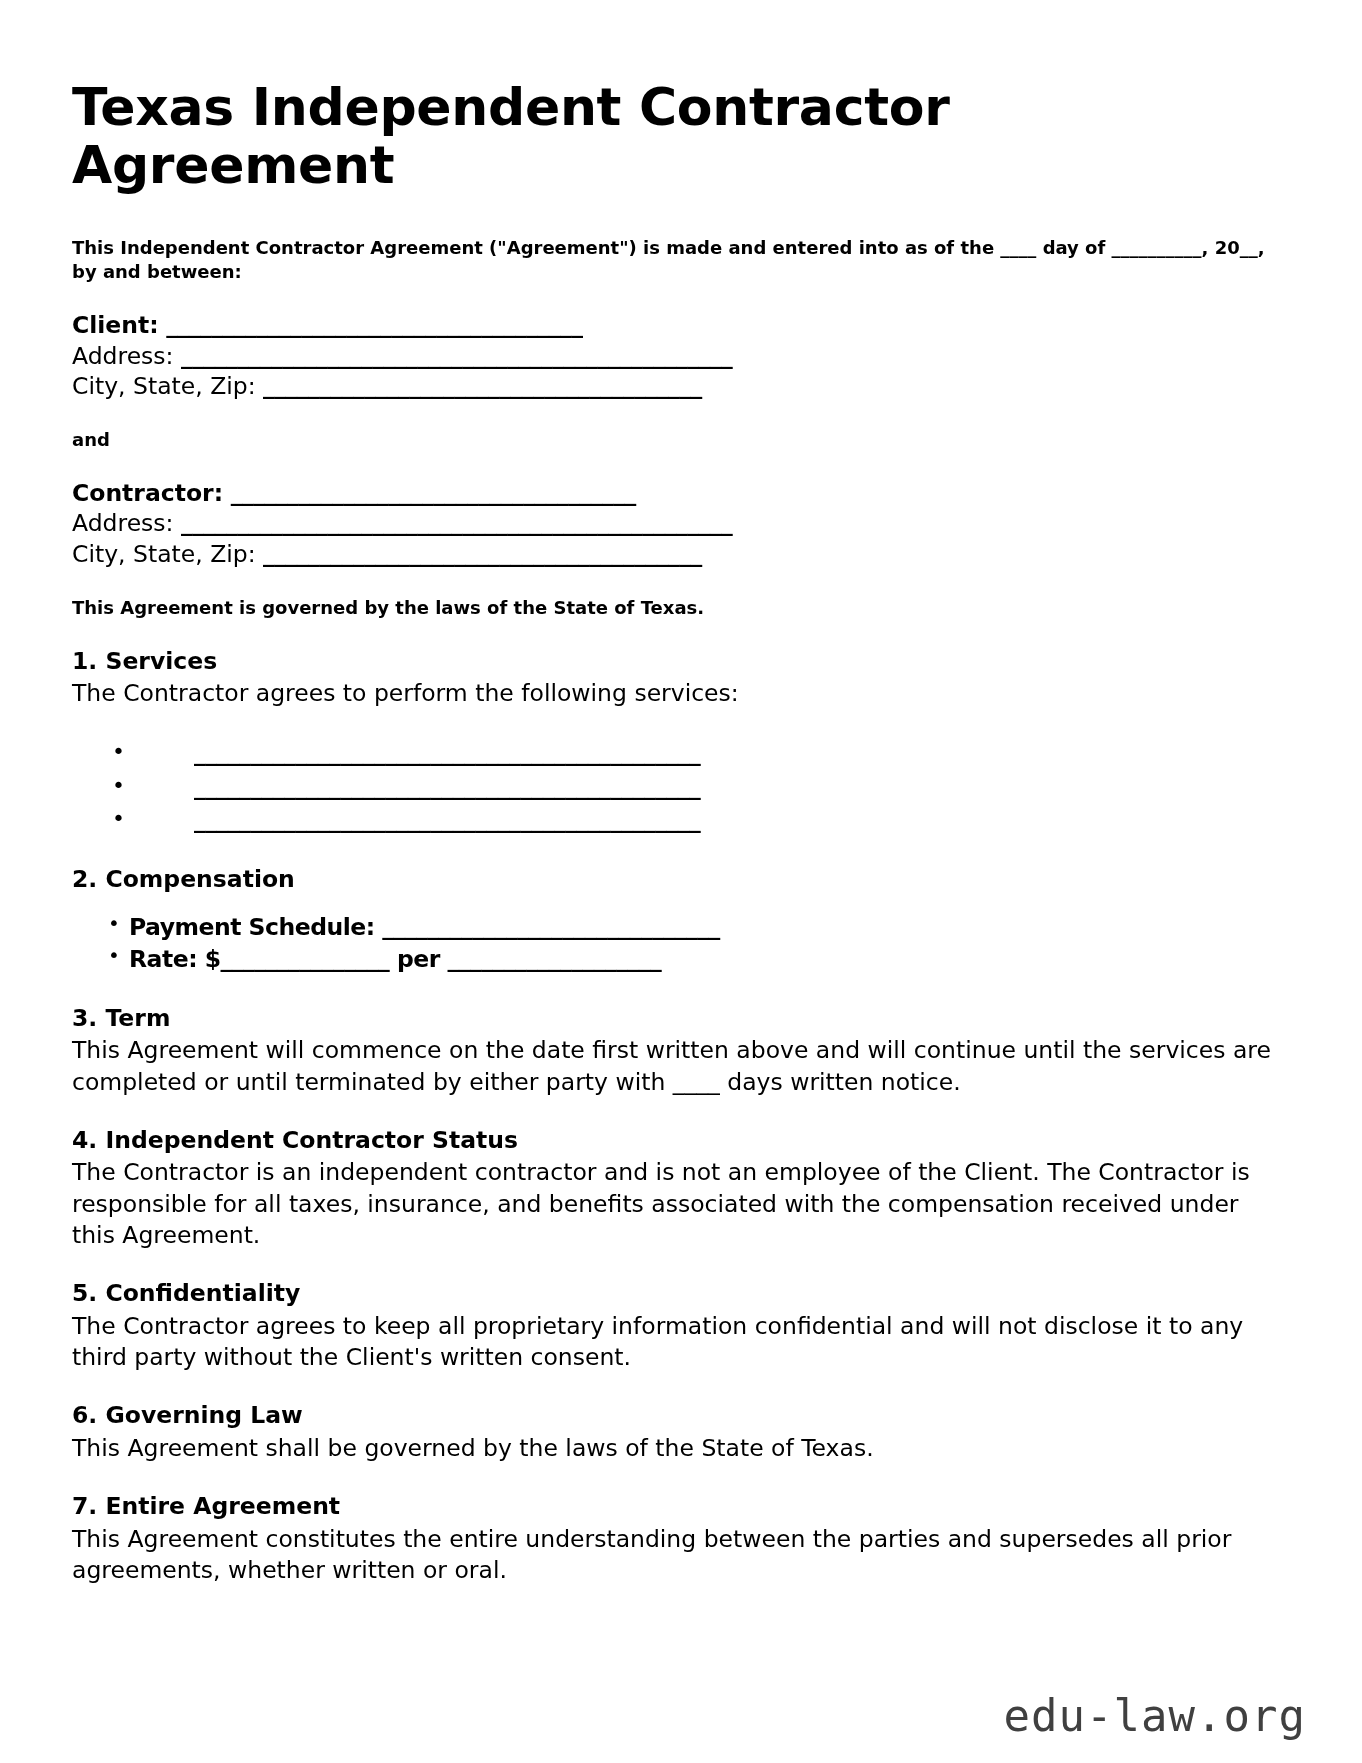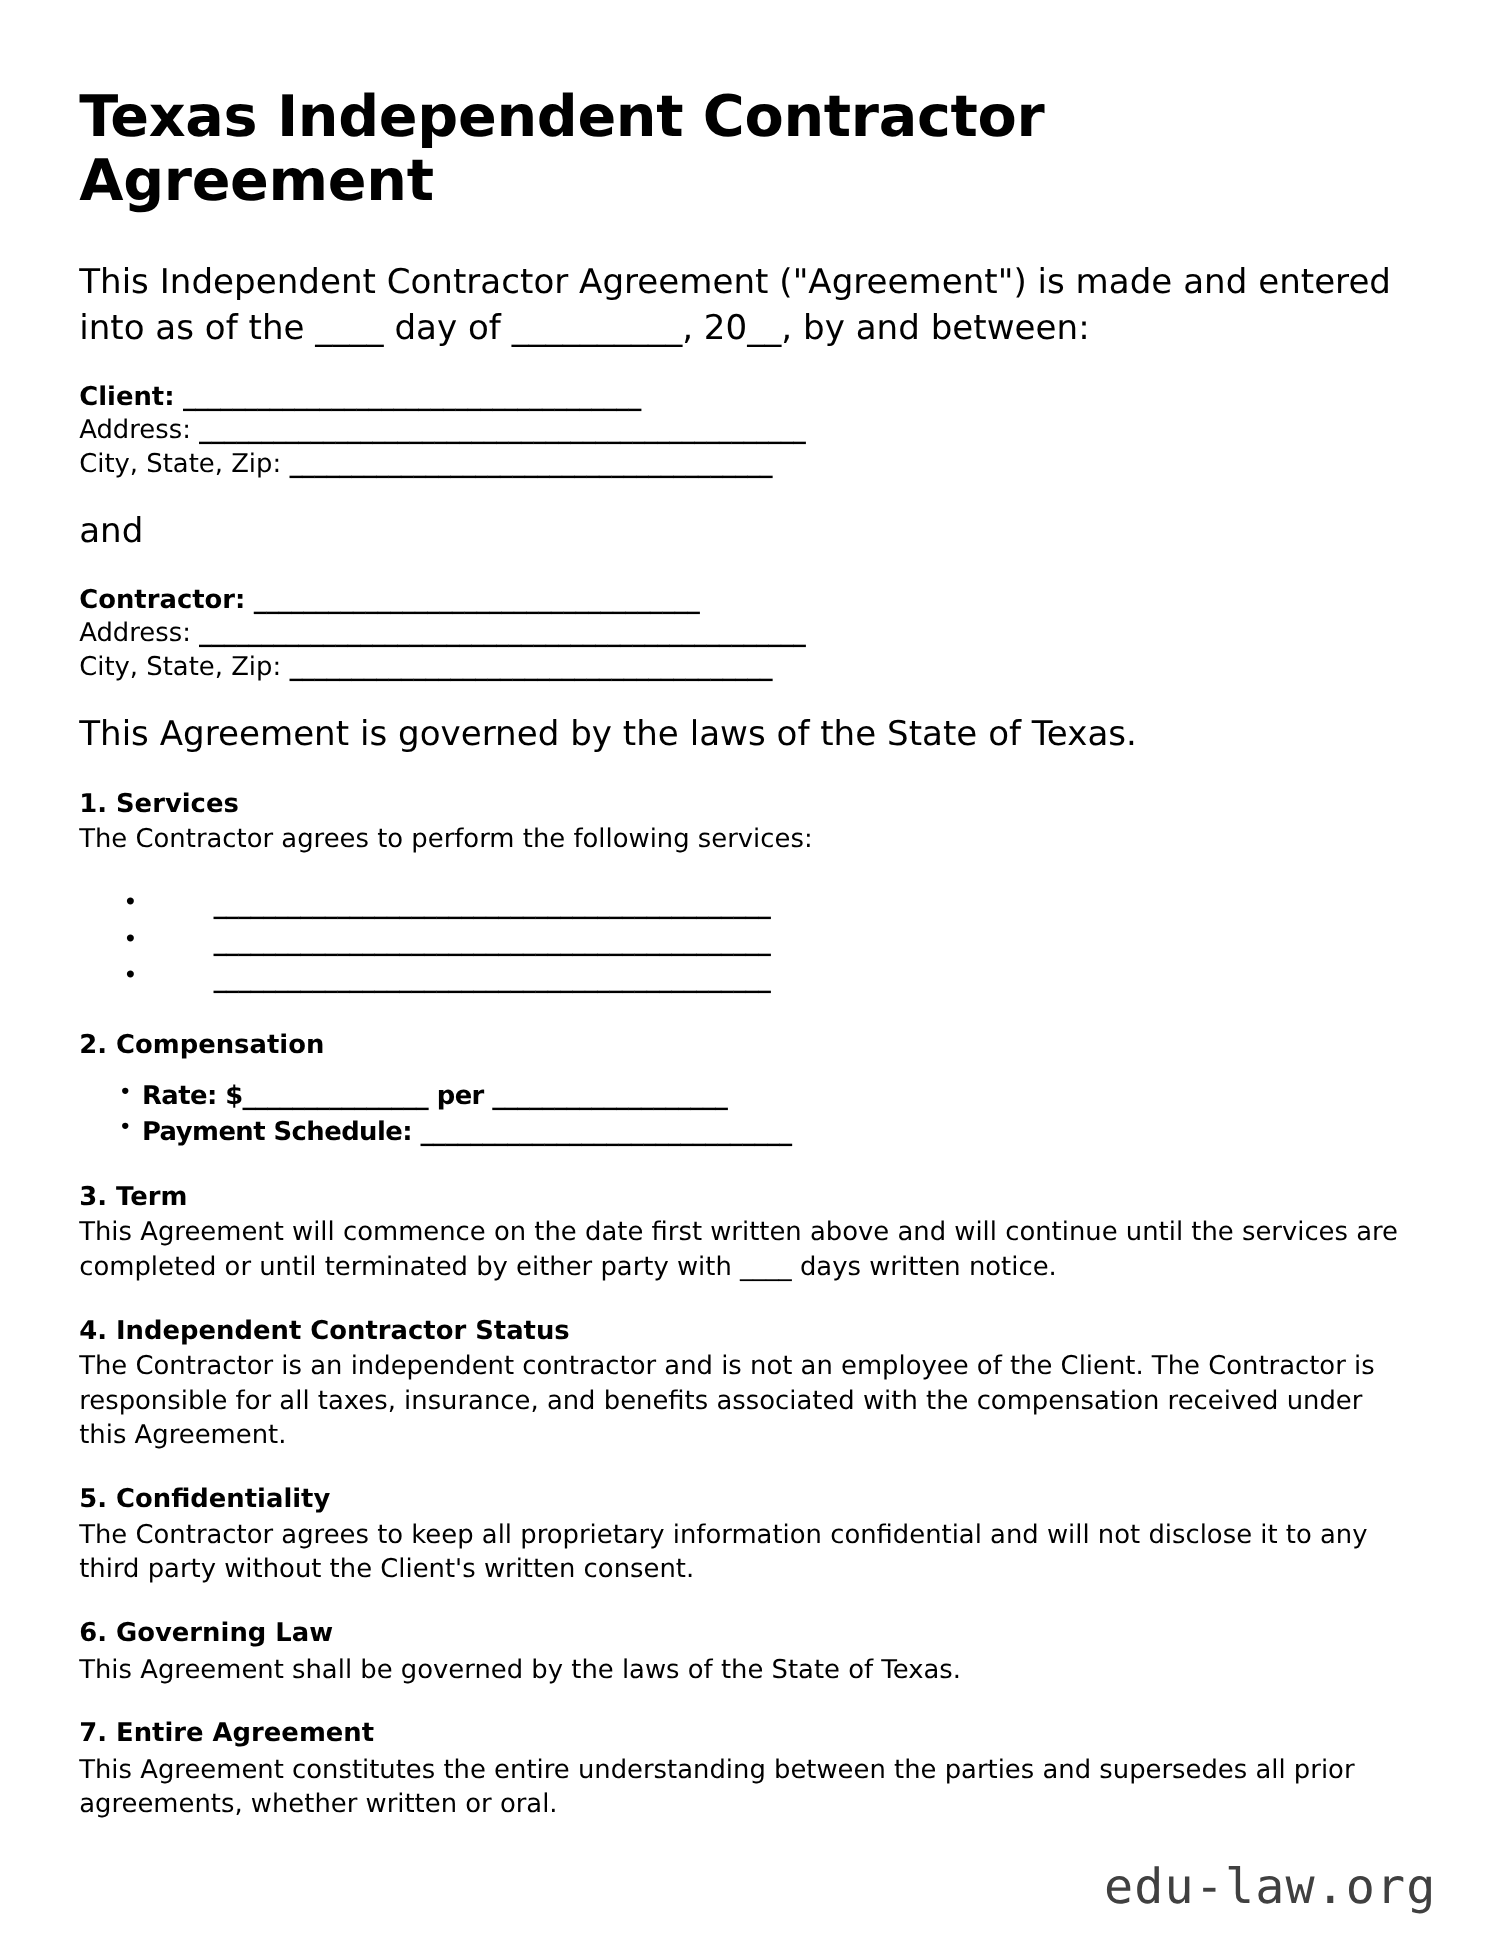--- a/index.html
+++ b/index.html
@@ -29,24 +29,25 @@
     font-weight: bold;
     line-height: 1.12;
     letter-spacing: -0.3px;
     margin: 0 0 42px 0;
     max-width: 930px;
   }
   p, .line {
     margin: 0;
   }
   .para {
-    font-size: 31px;
+    font-size: 18px;
     line-height: 1.33;
     margin: 0 0 26px 0;
     max-width: 1215px;
+    font-weight: bold;
   }
   .tight {
     font-size: 23.5px;
     line-height: 1.30;
     margin: 0;
   }
   .block {
     margin: 0 0 26px 0;
   }
   .strong {
@@ -149,22 +150,22 @@
     <ul class="blanks">
       <li><span class="u">_____________________________________________</span></li>
       <li><span class="u">_____________________________________________</span></li>
       <li><span class="u">_____________________________________________</span></li>
     </ul>
   </div>
 
   <div class="sect">
     <div class="sect-head">2. Compensation</div>
     <ul class="pay">
+      <li><span class="u">Payment Schedule: ______________________________</span></li>
       <li><span class="u">Rate: $_______________ per ___________________</span></li>
-      <li><span class="u">Payment Schedule: ______________________________</span></li>
     </ul>
   </div>
 
   <div class="sect">
     <div class="sect-head">3. Term</div>
     <div class="sect-body">This Agreement will commence on the date first written above and will continue until the services are completed or until terminated by either party with ____ days written notice.</div>
   </div>
 
   <div class="sect">
     <div class="sect-head">4. Independent Contractor Status</div>

